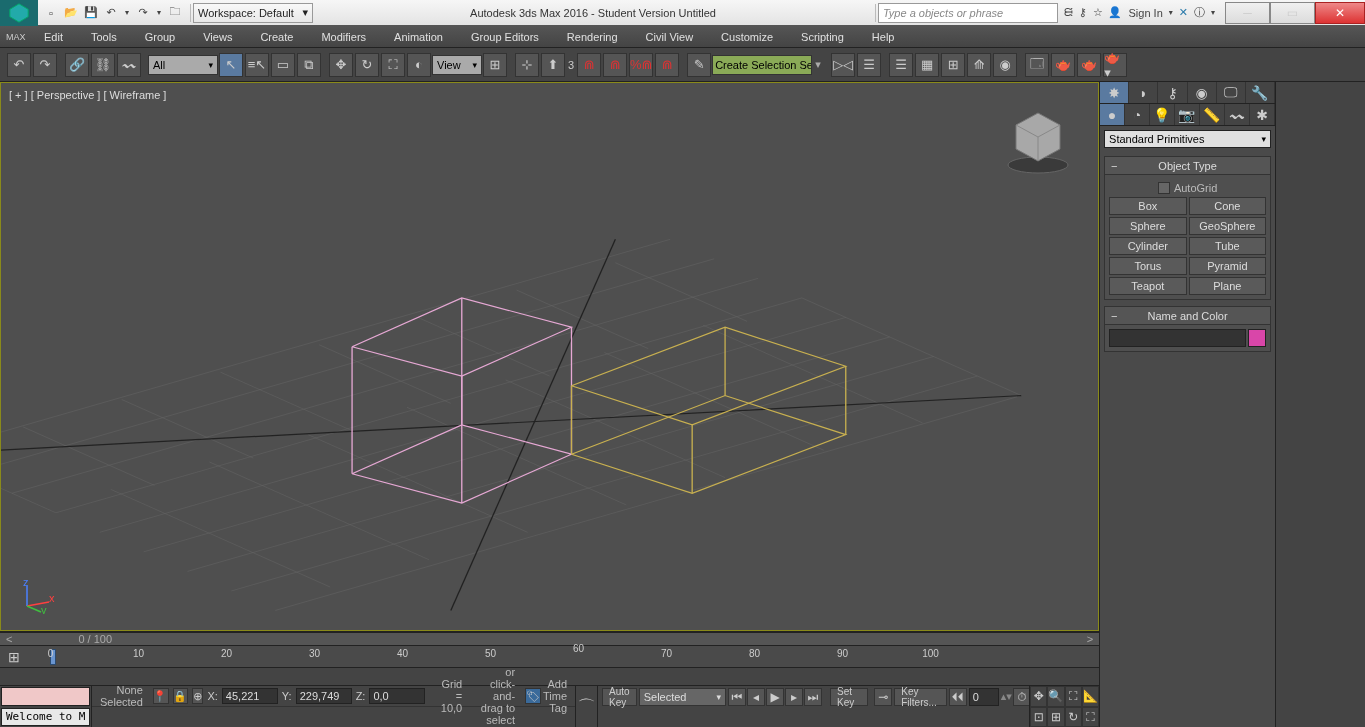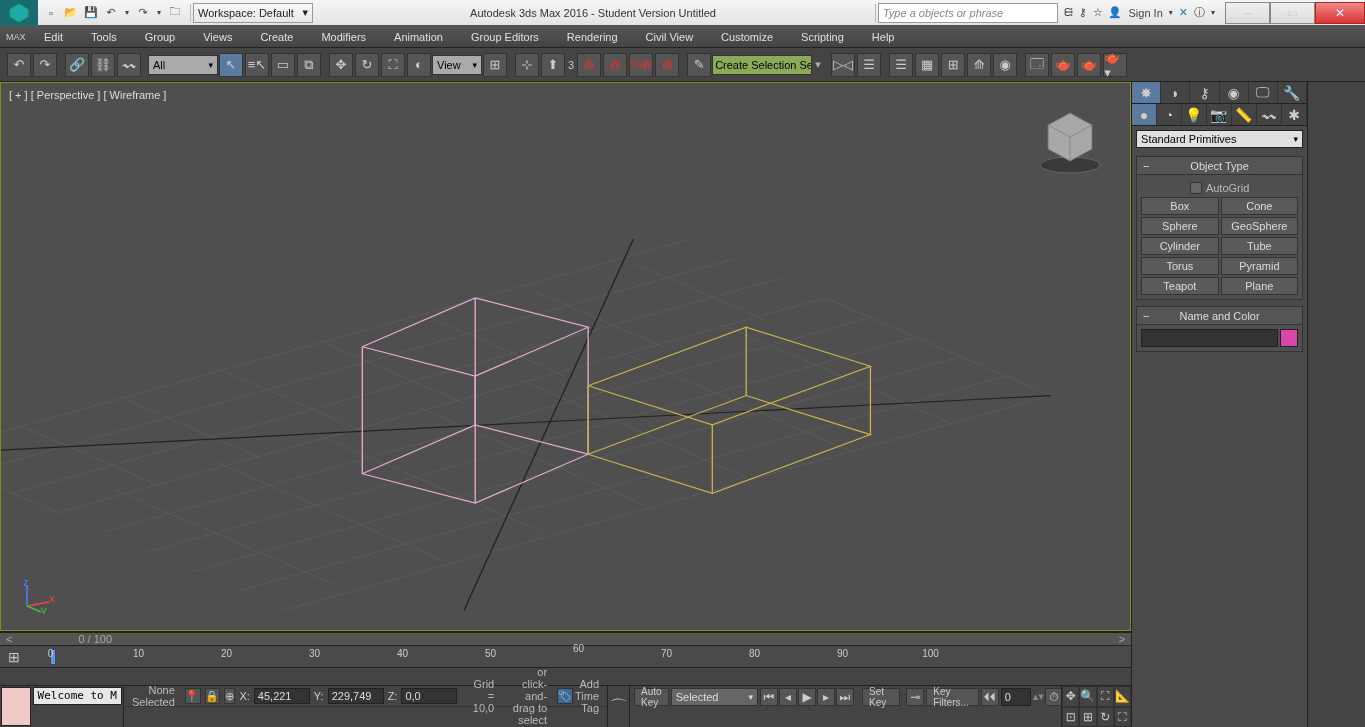--- a/index.html
+++ b/index.html
@@ -51,21 +51,21 @@
 .timeline .track .pos { margin-left: 60px; }
 .timeline .track .arrow { margin-left: auto; padding: 0 6px; }
 .timeline .ruler { position:relative; height: 22px; background: #4a4a4a; border-bottom: 1px solid #222; display:flex; align-items:flex-end; padding-left:50px; }
 .timeline .ruler .tick { position:absolute; bottom:0; width:1px; height:22px; display:flex; flex-direction:column; align-items:center; justify-content:flex-end; }
 .timeline .ruler .tick .num { color:#ccc; font-size:10px; position:relative; top:-8px; }
 .timeline .ruler .marker { position:absolute; left:50px; bottom:2px; width:6px; height:16px; background:#6a95d0; border:1px solid #2a4a70; }
 .timeline .ruler .indicator { position:absolute; left:8px; bottom:2px; color:#ccc; font-size:14px; }
 
 
 .statusbar { height: 42px; background: #444; display: flex; border-top: 1px solid #222; }
-.statusbar .minibox { width: 124px; height: 100%; border-right: 1px solid #222; display:flex; flex-direction:row; justify-content:flex-end; }
+.statusbar .minibox { width: 92px; height: 100%; border-right: 1px solid #222; display:flex; flex-direction:column; justify-content:flex-end; }
 .statusbar .minibox .maxscript { height: 18px; background: #e8e8e8; color: #000; padding: 1px 4px; font-family: monospace; font-size: 11px; overflow:hidden; white-space:nowrap; border:1px solid #222; margin:1px; }
 .statusbar .status-center { flex: 1; display: flex; flex-direction: row; text-align: right; }
 .statusbar .status-row { height: 21px; display: flex; align-items: center; border-bottom: 1px solid #333; }
 .statusbar .status-text { padding: 0 8px; color:#bbb; flex:1; }
 .statusbar .coord { display: flex; align-items:center; gap:2px; }
 .statusbar .coord span.lbl { color:#ccc; padding:0 2px; }
 .statusbar .coord .val { background: #333; border: 1px solid #222; width: 56px; height: 16px; padding: 0 3px; color: #ddd; display:flex; align-items:center; }
 .statusbar .grid { margin: 0 10px; color:#bbb; }
 .statusbar .icon-inline { width:16px; height:16px; display:inline-flex; align-items:center; justify-content:center; border:1px solid #333; background:#555; margin:0 2px; cursor:pointer; color:#ccc; font-size:11px; }
 .statusbar .keyhole { width:22px; height:42px; display:flex; align-items:center; justify-content:center; color:#ccc; font-size:18px; border-left:1px solid #222; }

